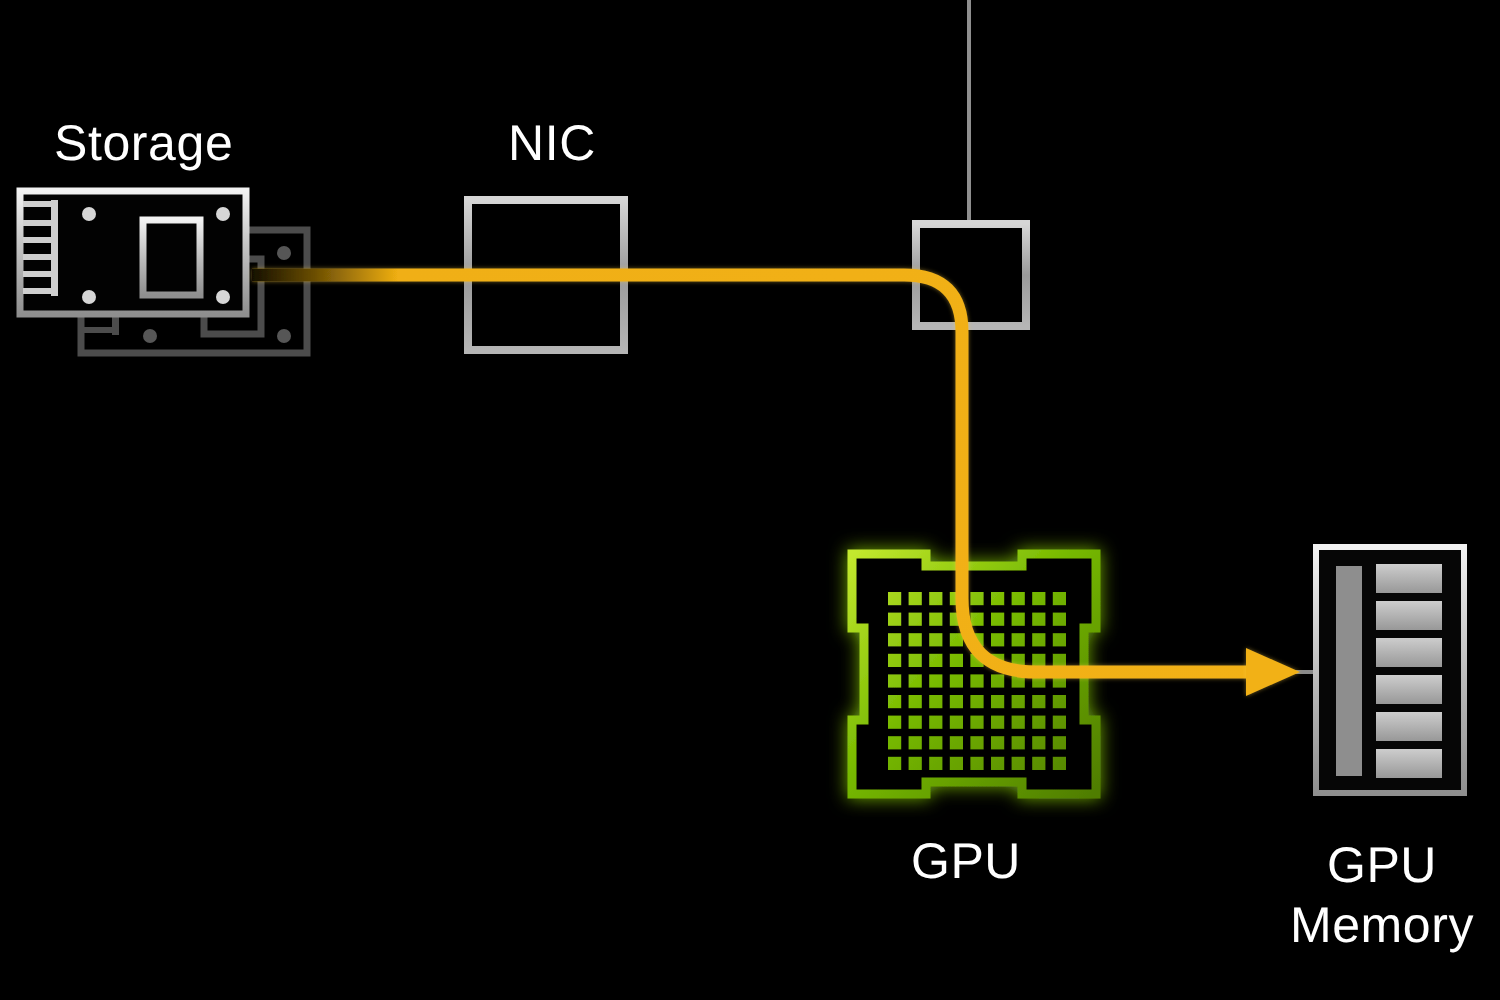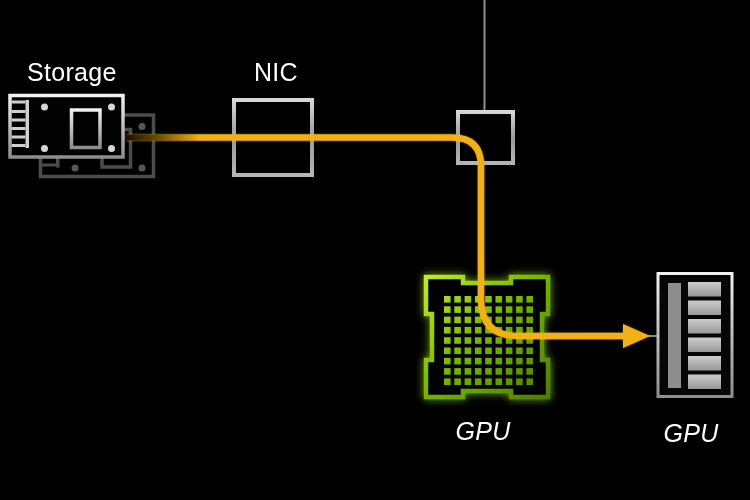--- a/index.html
+++ b/index.html
@@ -11,21 +11,21 @@
   }
   #stage{position:absolute;inset:0;width:750px;height:500px;padding-left:27px;}
   svg{position:absolute;left:0;top:0;}
   .label{
     position:absolute;
     color:var(--text,#fff);
     font-size:25px;line-height:1.2;
     white-space:nowrap;
     letter-spacing:.3px;
   }
-  .label.centered{transform:translateX(-50%);text-align:center;font-style:italic;}
+  .label.centered{transform:translateX(-50%);text-align:center;}
   .memlabel span{display:block;line-height:30px;}
 </style>
 </head>
 <body>
 
 <div id="stage">
 
   <svg width="750" height="500" viewBox="0 0 750 500">
     <defs>
       <linearGradient id="silverGrad" x1="0" y1="0" x2="0" y2="1">
@@ -208,15 +208,16 @@
 
   <div class="label" style="left:27px;top:57px;">Storage</div>
 
   <div class="label" style="left:254px;top:57px;">NIC</div>
 
 
   <div class="label centered" style="left:483px;top:416px;">GPU</div>
 
   <div class="label centered memlabel" style="left:691px;top:418px;">
     <span>GPU</span>
+    <span>Memory</span>
   </div>
 
 </div>
 
 </body></html>

